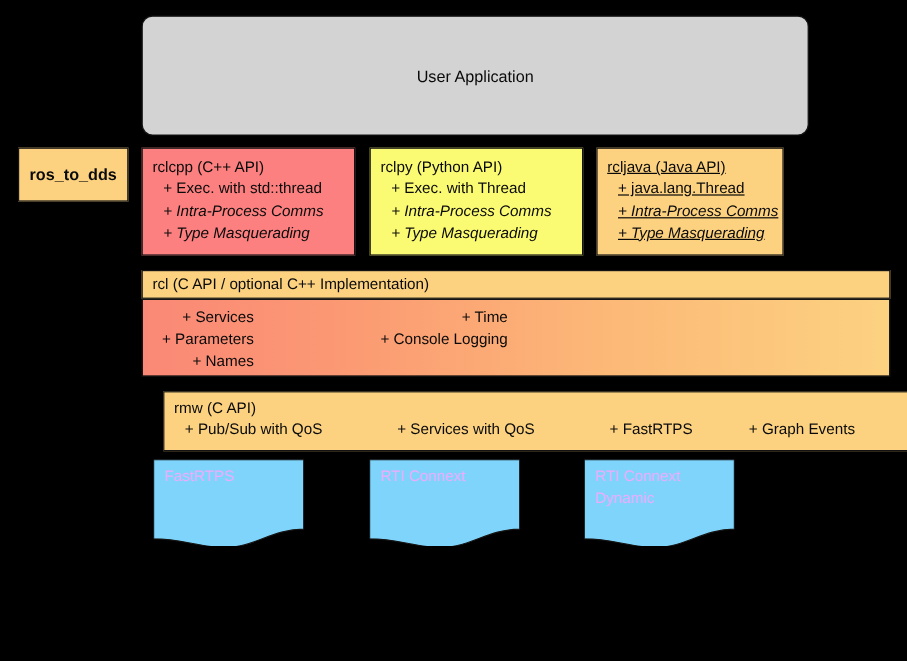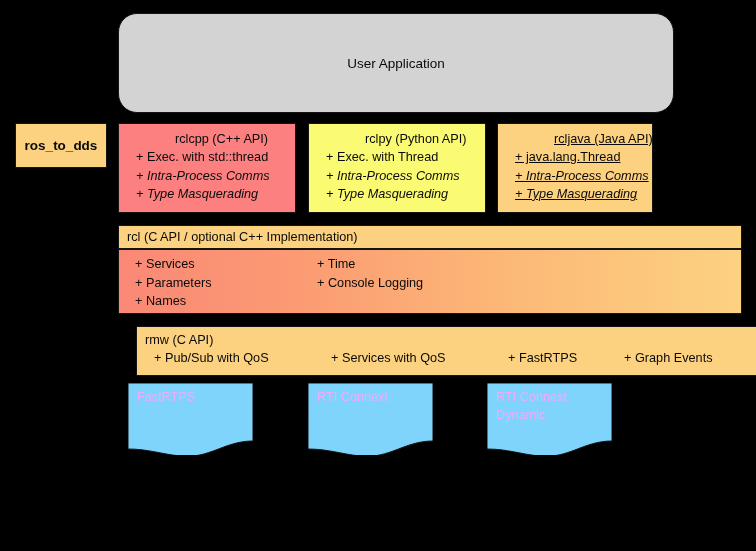--- a/index.html
+++ b/index.html
@@ -30,21 +30,21 @@
     color: #0a0a0a;
   }
 
   
   #user-app {
     left: 118px;
     top: 13px;
     width: 556px;
     height: 100px;
     background: #d3d3d3;
-    border-radius: 19px;
+    border-radius: 9px;
     display: flex;
     align-items: center;
     justify-content: center;
     font-size: 13.5px;
   }
 
   
   #ros-to-dds {
     left: 15px;
     top: 123px;
@@ -62,21 +62,21 @@
   .cl-box {
     top: 123px;
     height: 90px;
     padding: 6px 0 0 8px;
     font-size: 12.7px;
     line-height: 1.44;
   }
   #rclcpp-box { left: 118px;  width: 178px; background: #fc8080; }
   #rclpy-box  { left: 308px;  width: 178px; background: #fbfb73; }
   #rcljava-box{ left: 497px;  width: 156px; background: #fcd281; text-decoration: underline; }
-  .cl-title { white-space: nowrap; margin-left: 48px; }
+  .cl-title { white-space: nowrap; }
   .cl-item  { white-space: nowrap; padding-left: 9px; }
   .cl-item.em { font-style: italic; }
 
   
   #rcl-header {
     left: 118px;
     top: 225px;
     width: 624px;
     height: 24px;
     background: #fcd281;
@@ -93,21 +93,21 @@
     background: linear-gradient(to right, #fa8876 0%, #fb9a73 28%, #fcb877 62%, #fcd281 100%);
     padding: 5px 0 0 0;
   }
   #rcl-body .rcl-col {
     position: absolute;
     font-size: 12.7px;
     line-height: 1.46;
   }
   #rcl-col-left  { left: 16px;  top: 5px; }
   #rcl-col-right { left: 198px; top: 5px; }
-  .rcl-item { white-space: nowrap; }
+  .rcl-item { white-space: nowrap; text-align: right; }
 
   
   #rmw-box {
     left: 136px;
     top: 326px;
     width: 624px;
     height: 50px;
     background: #fcd281;
     padding: 4px 0 0 8px;
     font-size: 12.7px;

